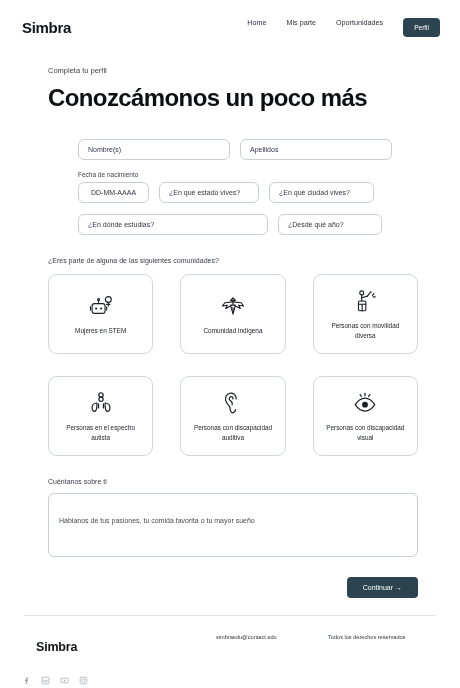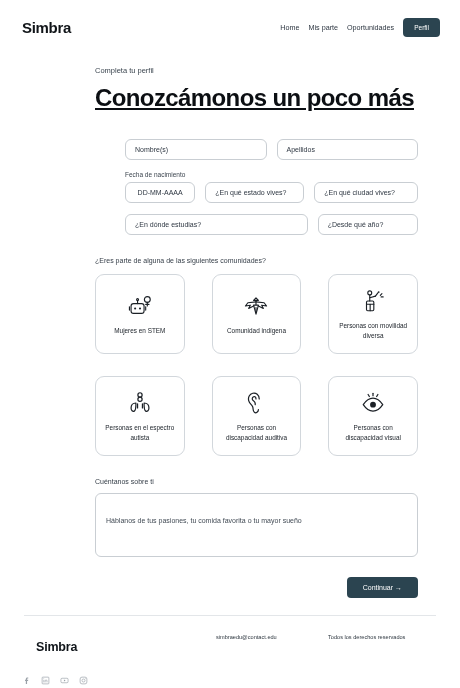--- a/index.html
+++ b/index.html
@@ -24,22 +24,21 @@
     background: #ffffff;
   }
   .brand {
     font-size: 15px;
     font-weight: bold;
     letter-spacing: -0.3px;
     color: #101418;
   }
   .nav {
     display: flex;
-    align-items: center;
-    gap: 9px;
+    gap: 20px;
   }
   .nav-link {
     font-size: 7.2px;
     color: #2c3540;
     text-decoration: none;
     white-space: nowrap;
   }
   .perfil-btn {
     background: #2b4450;
     color: #ffffff;
@@ -47,34 +46,32 @@
     padding: 6px 11px;
     border-radius: 4px;
     border: none;
     cursor: pointer;
     white-space: nowrap;
   }
 
   
   .content {
     padding: 12px 42px 0 48px;
-    margin-left: 47px;
   }
   .eyebrow {
     font-size: 7.5px;
     color: #3c4650;
     margin-bottom: 9px;
   }
   .page-title {
     font-size: 24px;
     font-weight: bold;
     letter-spacing: -0.6px;
     color: #0c0f13;
     margin-bottom: 27px;
-    text-decoration: underline;
   }
 
   
   .form-area { padding-left: 30px; }
 
   .field-row {
     display: flex;
     gap: 10px;
     margin-bottom: 11px;
   }

